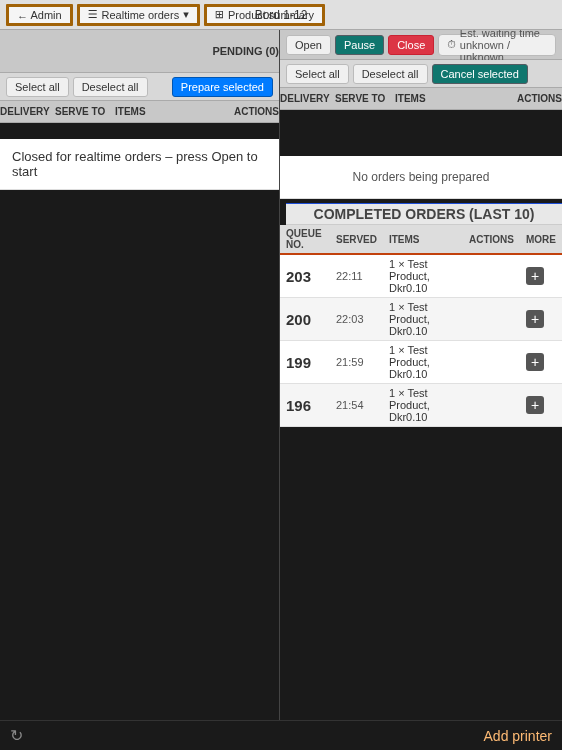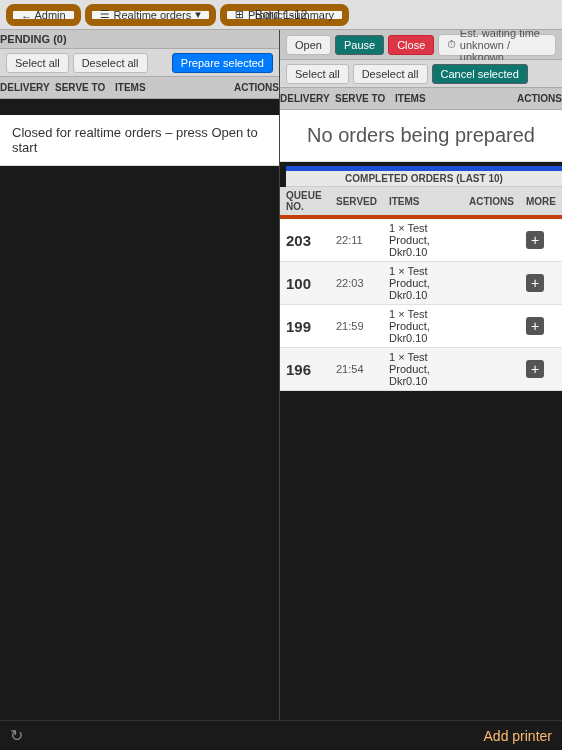--- a/index.html
+++ b/index.html
@@ -30,22 +30,22 @@
       font-size: 12px;
       color: #333;
       font-weight: 500;
       pointer-events: none;
     }
     .tab-btn {
       display: flex;
       align-items: center;
       gap: 4px;
       background: #f5f5f5;
-      border: 7px solid #a16207;
-      border-radius: 8px;
+      border: 3px solid #a16207;
+      border-radius: 1px;
       padding: 2px 8px;
       font-size: 11px;
       color: #333;
       cursor: pointer;
       height: 22px;
     }
 
     
     #main {
       display: flex;
@@ -67,22 +67,22 @@
     #right-panel {
       flex: 1;
       background: #1a1a1a;
       display: flex;
       flex-direction: column;
     }
 
     
     .panel-header {
       background: #c8c8c8;
-      text-align: left;
-      padding: 3px 0;
+      text-align: right;
+      padding: 15px 0;
       font-size: 11px;
       color: #333;
       font-weight: 600;
       border-bottom: 1px solid #aaa;
     }
 
     
     .right-top-controls {
       background: #c8c8c8;
       display: flex;
@@ -164,68 +164,69 @@
       font-size: 13px;
       color: #333;
       border-bottom: 1px solid #ddd;
       margin-top: 16px;
     }
 
     
     .no-orders-message {
       background: #fff;
       padding: 14px 12px;
-      font-size: 20px;
+      font-size: 12px;
       color: #555;
       text-align: center;
       border-bottom: 1px solid #ddd;
+      margin-top: 46px;
     }
 
     
     .right-controls-row {
       display: flex;
       align-items: center;
       background: #d8d8d8;
       padding: 3px 6px;
       gap: 4px;
       border-bottom: 1px solid #aaa;
       height: 28px;
     }
 
     
     .completed-section-header {
       background: #e8e8e8;
       text-align: center;
       padding: 2px 0;
-      font-size: 10px;
+      font-size: 14px;
       color: #444;
       font-weight: 700;
       border-bottom: 1px solid #ccc;
-      border-top: 5px solid #1d4ed8;
+      border-top: 1px solid #1d4ed8;
       margin-top: 4px;
       margin-left: 6px;
     }
 
     .completed-table {
       width: 100%;
       border-collapse: collapse;
       background: #fff;
       font-size: 11px;
       color: #333;
     }
     .completed-table thead tr {
       background: #ddd;
     }
     .completed-table th {
       padding: 3px 6px;
       text-align: left;
       font-size: 10px;
       font-weight: 700;
       color: #444;
-      border-bottom: 4px solid #c2410c;
+      border-bottom: 2px solid #c2410c;
     }
     .completed-table td {
       padding: 3px 6px;
       border-bottom: 1px solid #e0e0e0;
       vertical-align: middle;
     }
     .completed-table tr:nth-child(even) td {
       background: #f5f5f5;
     }
     .queue-no-cell {
@@ -367,21 +368,21 @@
       <tr>
       <td class="queue-no-cell">203</td>
       <td class="served-cell">22:11</td>
       <td class="items-cell">1 × Test Product, Dkr0.10</td>
       <td class="actions-cell"></td>
       <td class="more-cell">
         <button class="plus-btn">+</button>
       </td>
     </tr>
           <tr>
-      <td class="queue-no-cell">100</td>
+      <td class="queue-no-cell">200</td>
       <td class="served-cell">22:03</td>
       <td class="items-cell">1 × Test Product, Dkr0.10</td>
       <td class="actions-cell"></td>
       <td class="more-cell">
         <button class="plus-btn">+</button>
       </td>
     </tr>
           <tr>
       <td class="queue-no-cell">199</td>
       <td class="served-cell">21:59</td>

